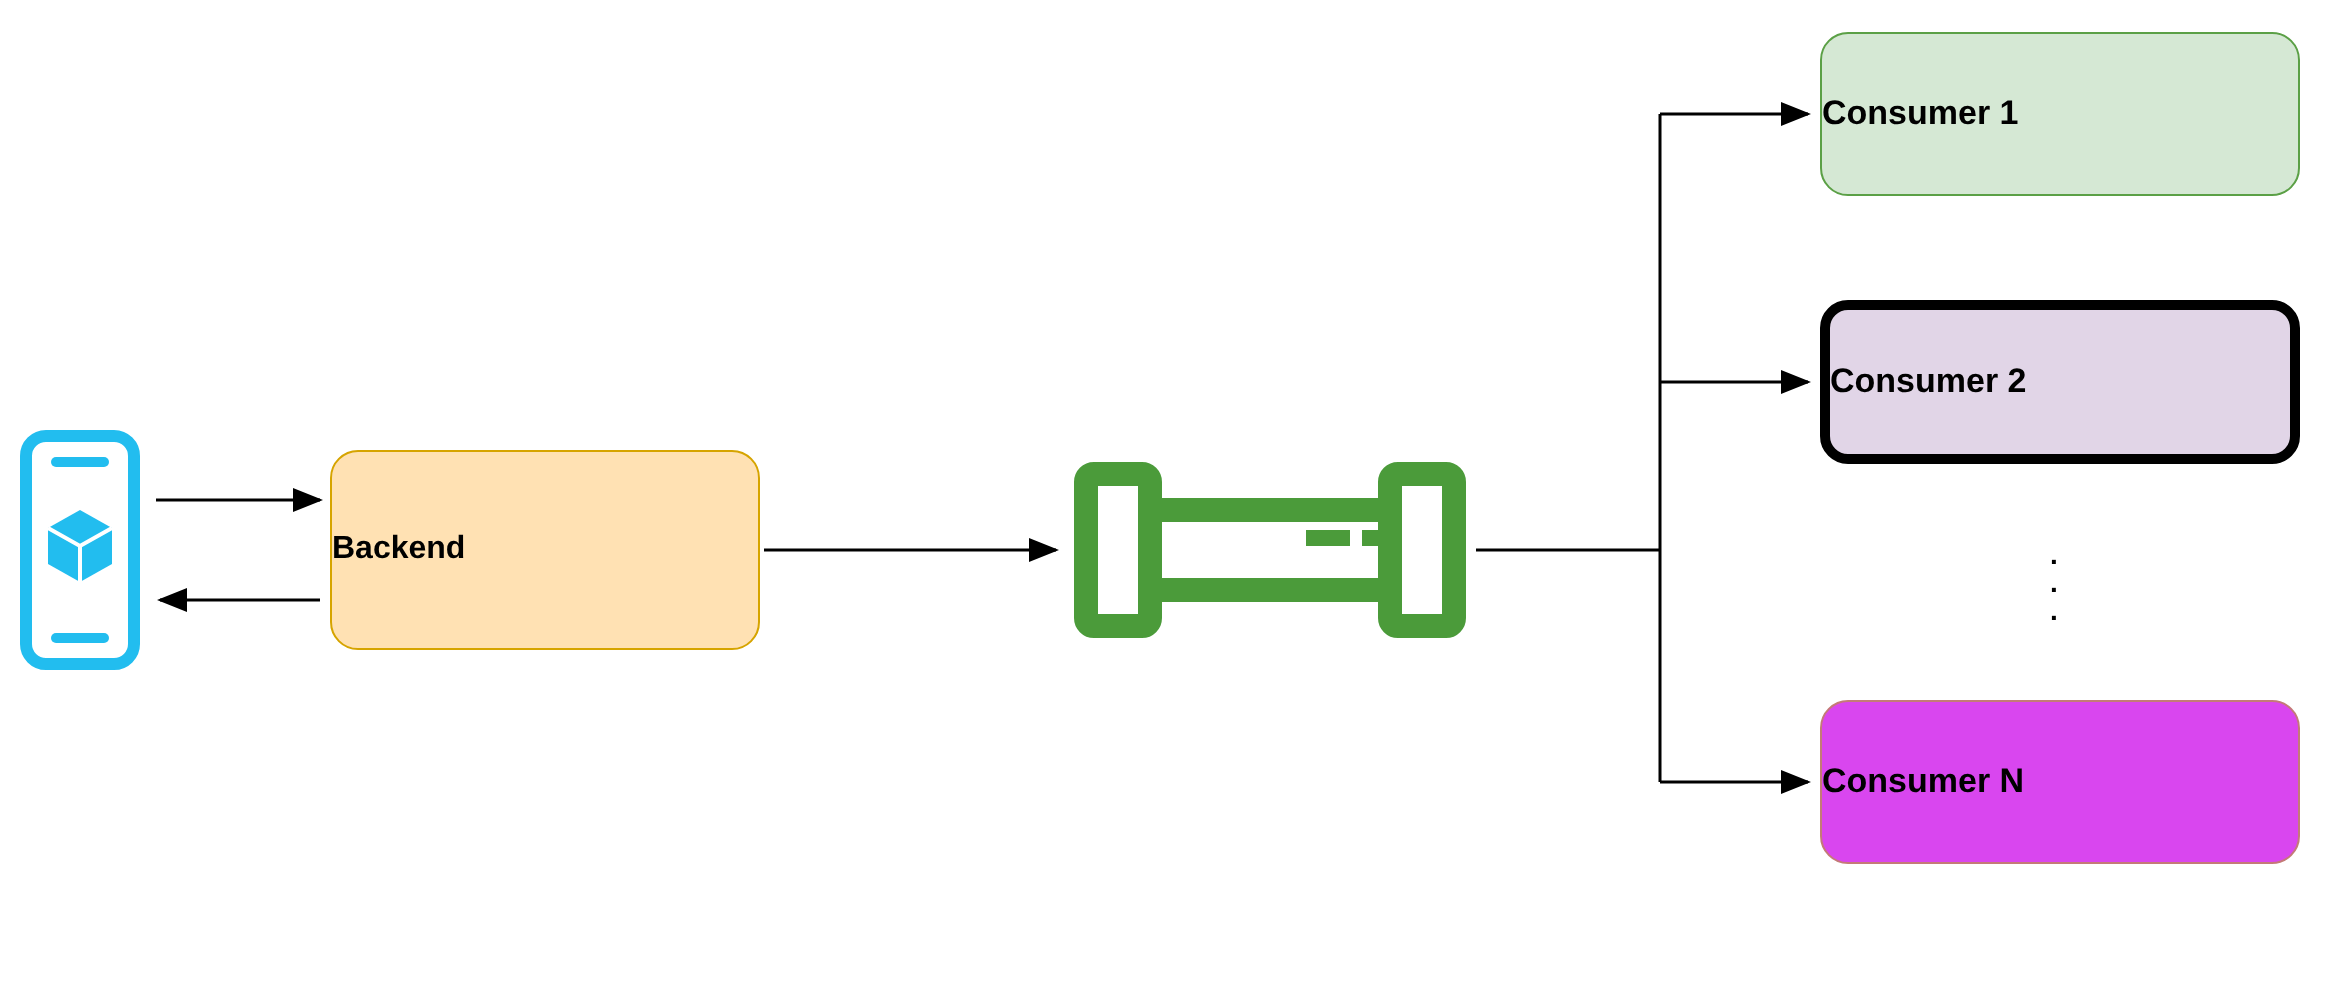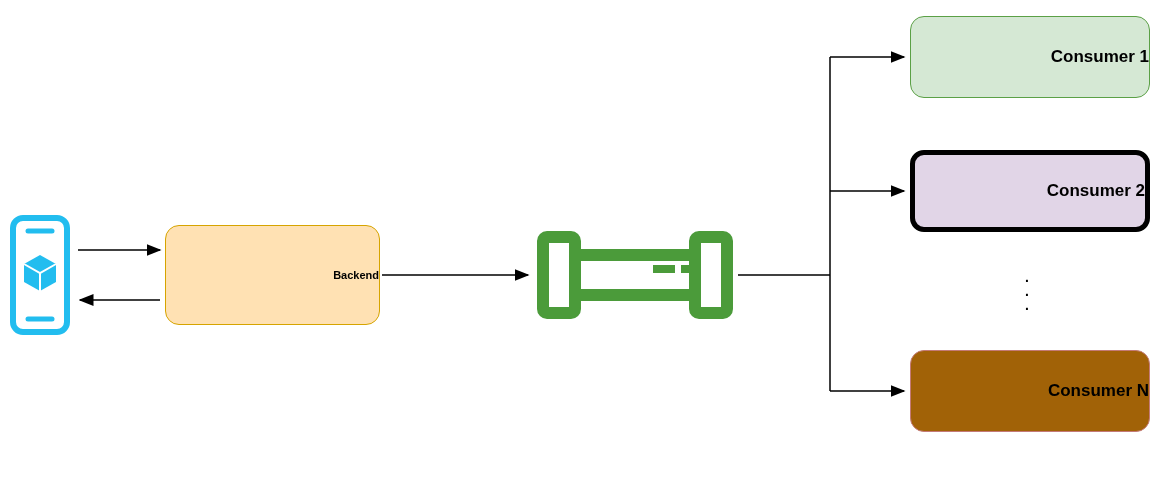--- a/index.html
+++ b/index.html
@@ -1,23 +1,23 @@
 <!DOCTYPE html>
 <html><head>
 <meta charset="utf-8">
 <style>
   * { box-sizing: border-box; margin: 0; padding: 0; }
   html, body { width: 1164px; height: 502px; font-family: Arial, Helvetica, sans-serif; background: #fff; }
   .canvas { position: relative; width: 1164px; height: 502px; }
-  .node { position: absolute; display: flex; align-items: center; justify-content: flex-end; font-weight: bold; }
+  .node { position: absolute; display: flex; align-items: center; justify-content: flex-start; font-weight: bold; }
   .backend-box { border: 1px solid #d6a400; background: #ffe1b3; border-radius: 14px; }
   .consumer-box { border-radius: 14px; }
   .c1 { background: #d5e8d4; border: 1px solid #5ba046; }
   .c2 { background: #e1d5e7; border: 5px solid #000000; }
-  .cn { background: #a16207; border: 1px solid #c47a77; }
+  .cn { background: #d946ef; border: 1px solid #c47a77; }
   .dots { position: absolute; font-weight: bold; display: flex; flex-direction: column; align-items: center; line-height: 14px; }
   svg.overlay { position: absolute; top: 0; left: 0; width: 1164px; height: 502px; pointer-events: none; }
   .phone { position: absolute; }
 </style>
 </head>
 <body>
 
 <div class="canvas">
 
   <div class="phone" style="left:10px; top:215px; width:60px; height:120px;">
@@ -27,21 +27,21 @@
       <line x1="18" y1="104" x2="42" y2="104" stroke="#22bdef" stroke-width="5" stroke-linecap="round"></line>
 
       <g transform="translate(30,58)">
         <polygon points="0,-18 16,-9 16,9 0,18 -16,9 -16,-9" fill="#22bdef"></polygon>
         <polyline points="-16,-9 0,0 16,-9" fill="none" stroke="#fff" stroke-width="2"></polyline>
         <line x1="0" y1="0" x2="0" y2="18" stroke="#fff" stroke-width="2"></line>
       </g>
     </svg>
   </div>
 
-  <div class="node backend-box" style="left:165px; top:225px; width:215px; height:100px; font-size:11px;">
+  <div class="node backend-box" style="left:165px; top:225px; width:215px; height:100px; font-size:16px;">
     <span>Backend</span>
   </div>
 
   <div style="position:absolute; left:535px; top:225px; width:200px; height:100px;">
     <svg viewBox="0 0 200 100" width="200" height="100">
       <g fill="none" stroke="#4b9b3a" stroke-width="12" stroke-linejoin="round">
 
         <line x1="40" y1="30" x2="160" y2="30"></line>
         <line x1="40" y1="70" x2="160" y2="70"></line>
 

